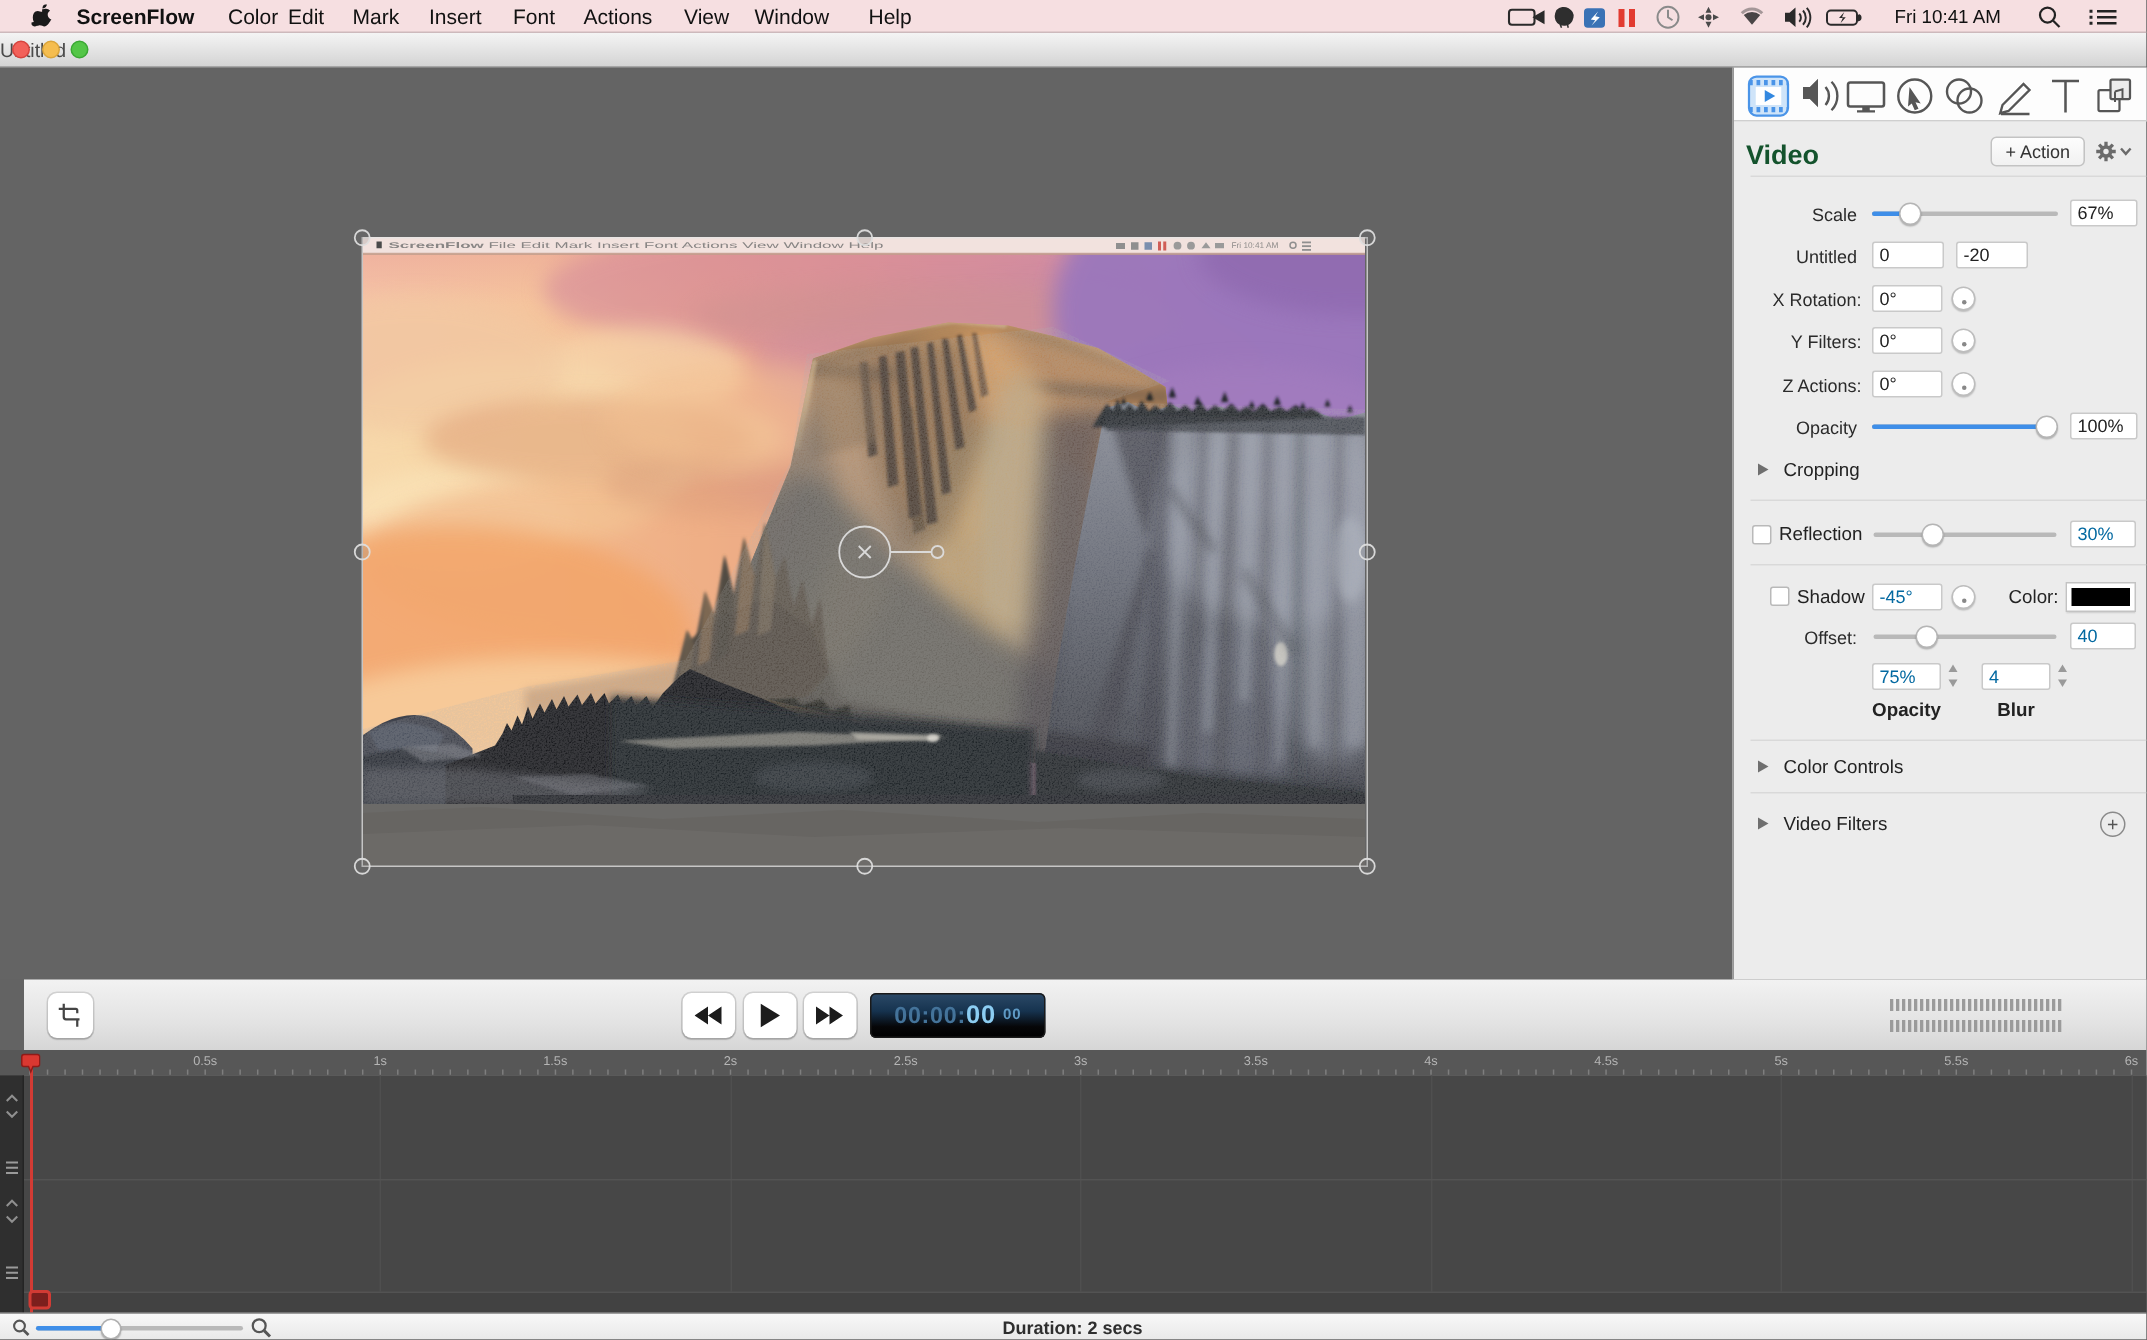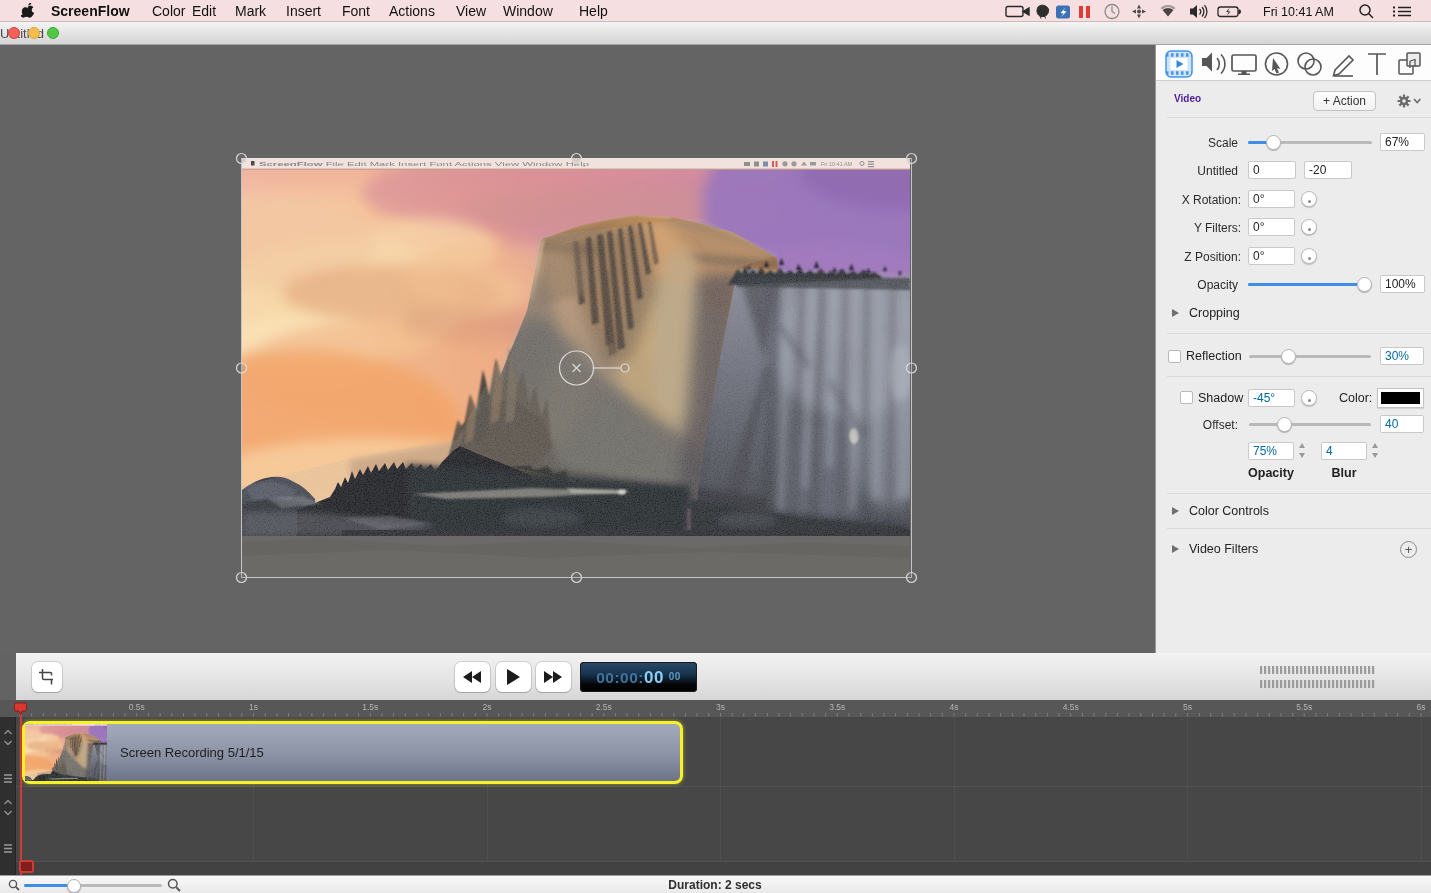--- a/index.html
+++ b/index.html
@@ -341,22 +341,22 @@
         <path d="M-9,-10 h18 M0,-10 v21"></path>
       </g>
       <g transform="translate(253,19)" stroke="#565656" stroke-width="1.5" fill="none">
         <rect x="-10" y="-4" width="14" height="14" rx="1"></rect>
         <rect x="-2" y="-11" width="13" height="13" rx="1" fill="#ececec"></rect>
         <path d="M1,-3 v7 M1,-3 l5,-1.5 v7" stroke-width="1.3"></path>
       </g>
     </svg>
   </div>
   <div id="props">
-    <div class="abs" style="left:18px;top:48px;font-size:10px;font-weight:bold;color:#4c1d95">Video</div>
-    <div class="abs" style="left:157px;top:46px;width:63px;height:20px;background:linear-gradient(#fdfdfd,#f1f1f1);border:1px solid #c3c3c3;border-radius:4px;text-align:center;line-height:18px;font-size:12px;color:#333">+ Action</div>
+    <div class="abs" style="left:8px;top:48px;font-size:18px;font-weight:bold;color:#14532d">Video</div>
+    <div class="abs" style="left:171px;top:46px;width:63px;height:20px;background:linear-gradient(#fdfdfd,#f1f1f1);border:1px solid #c3c3c3;border-radius:4px;text-align:center;line-height:18px;font-size:12px;color:#333">+ Action</div>
     <svg class="abs" style="left:240px;top:47px" width="26" height="18" viewBox="0 0 26 18">
       <g fill="#6b6b6b">
           <circle cx="8" cy="9" r="4.2"></circle>
           <circle cx="8" cy="9" r="1.8" fill="#ececec"></circle>
       <g stroke="#6b6b6b" stroke-width="2.2">
             <path d="M8,2.5 v3 M8,12.5 v3 M1.5,9 h3 M11.5,9 h3 M3.4,4.4 l2.1,2.1 M10.5,11.5 l2.1,2.1 M12.6,4.4 l-2.1,2.1 M5.5,11.5 l-2.1,2.1"></path>
           </g>
         </g>
       <path d="M18,7 l3.2,3.6 L24.4,7" stroke="#6b6b6b" stroke-width="1.6" fill="none"></path>
     </svg>
@@ -371,21 +371,21 @@
     <div class="lab" style="left:0;top:119px;width:82px">Untitled</div>
     <div class="tf" style="left:92px;top:116px;width:48px">0</div>
     <div class="tf" style="left:148px;top:116px;width:48px">-20</div>
 
     <div class="lab" style="left:0;top:147.5px;width:85px">X Rotation:</div>
     <div class="tf" style="left:92px;top:144.5px;width:47px">0°</div>
     <div class="dial" style="left:145px;top:145.5px"></div>
     <div class="lab" style="left:0;top:176px;width:85px">Y Filters:</div>
     <div class="tf" style="left:92px;top:173px;width:47px">0°</div>
     <div class="dial" style="left:145px;top:174px"></div>
-    <div class="lab" style="left:0;top:204.5px;width:85px">Z Position:</div>
+    <div class="lab" style="left:0;top:204.5px;width:85px">Z Actions:</div>
     <div class="tf" style="left:92px;top:201.5px;width:47px">0°</div>
     <div class="dial" style="left:145px;top:202.5px"></div>
 
     <div class="lab" style="left:0;top:233px;width:82px">Opacity</div>
     <div class="track" style="left:92px;top:238px;width:124px"></div>
     <div class="trackb" style="left:92px;top:238px;width:117px"></div>
     <div class="knob" style="left:201px;top:232px"></div>
     <div class="tf" style="left:224px;top:230px;width:45px">100%</div>
 
     <div class="tri" style="left:16px;top:263.5px"></div>
@@ -665,26 +665,20 @@
   <div class="hline" style="top:144px"></div>
   <div class="abs" style="left:16px;top:145px;width:1415px;height:13px;background:#424242"></div>
   <div id="thead">
     <svg width="16" height="158" viewBox="0 0 16 158" stroke="#8f8f8f" stroke-width="1.4" fill="none">
       <path d="M4.5,17 l3.5,-3.5 3.5,3.5 M4.5,24 l3.5,3.5 3.5,-3.5"></path>
       <path d="M4,58 h8 M4,61.5 h8 M4,65 h8" stroke="#9a9a9a"></path>
       <path d="M4.5,87 l3.5,-3.5 3.5,3.5 M4.5,94 l3.5,3.5 3.5,-3.5"></path>
       <path d="M4,128 h8 M4,131.5 h8 M4,135 h8" stroke="#9a9a9a"></path>
     </svg>
   </div>
-  <div id="clip">
-    <svg style="position:absolute;left:0px;top:0px;width:82px;height:57px" viewBox="25 0 560 350" preserveAspectRatio="none">
-        <use href="#photoart"></use>
-      </svg>
-    <div id="cliptxt">Screen Recording 5/1/15</div>
-  </div>
   <div id="playline"></div>
   <svg class="abs" style="left:14px;top:-15px" width="13" height="14" viewBox="0 0 13 14">
       <path d="M2,1 h9 a1.5,1.5 0 0 1 1.5,1.5 v5 a1.5,1.5 0 0 1 -1.5,1.5 l-3,0 -1.5,3.5 -1.5,-3.5 -3,0 A1.5,1.5 0 0 1 .5,7.5 V2.5 A1.5,1.5 0 0 1 2,1 Z" fill="#d93831" stroke="#8e1b18" stroke-width="1"></path>
     </svg>
   <div class="abs" style="left:19px;top:143px;width:15px;height:13px;background:#7c1f1d;border:2px solid #d23b34;border-radius:3px"></div>
 </div>
 
 <div id="botbar" class="abs">
   <svg class="abs" style="left:8px;top:3px" width="12" height="12" viewBox="0 0 12 12" stroke="#555" stroke-width="1.4" fill="none">
       <circle cx="5" cy="5" r="3.6"></circle>

